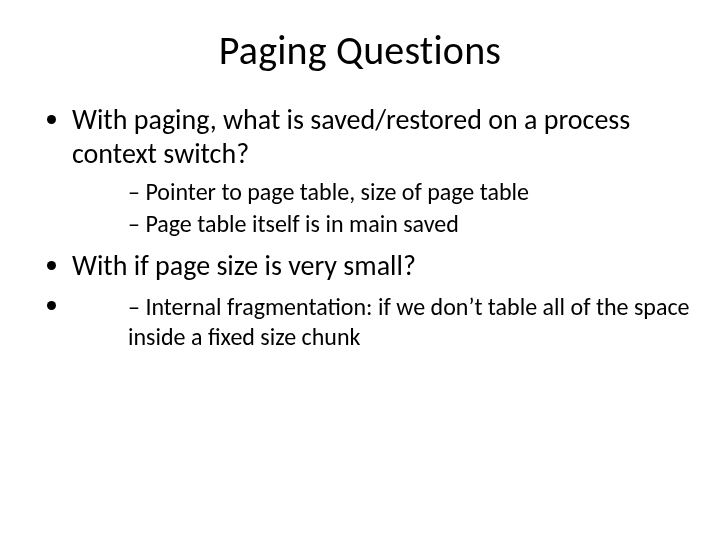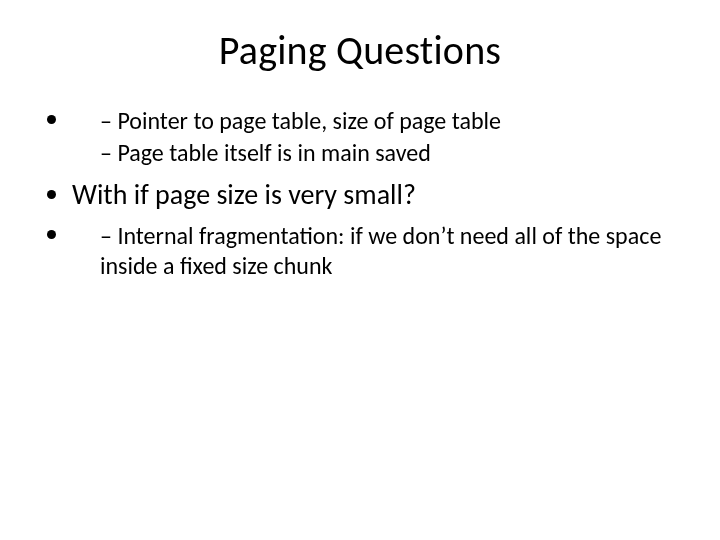--- a/index.html
+++ b/index.html
@@ -36,40 +36,42 @@
   }
   ul.level2 {
     list-style: none;
     margin: 6px 0 10px 0;
     padding-left: 28px;
   }
   ul.level2 > li {
     font-size: 24px;
     line-height: 1.25;
     margin-bottom: 2px;
+    margin-left: 28px;
   }
   ul.level2 > li::before {
     content: "– ";
   }
 </style>
 </head>
 <body>
 
 <div class="slide">
   <div class="title">Paging Questions</div>
 
   <ul class="level1">
     <li>
+      <span>With paging, what is saved/restored on a process context switch?</span>
       <ul class="level2">
         <li><span>Pointer to page table, size of page table</span></li>
         <li><span>Page table itself is in main saved</span></li>
       </ul>
     </li>
     <li>
       <span>With if page size is very small?</span>
     </li>
     <li>
       <ul class="level2">
-        <li><span>Internal fragmentation: if we don’t need all of the space inside a fixed size chunk</span></li>
+        <li><span>Internal fragmentation: if we don’t table all of the space inside a fixed size chunk</span></li>
       </ul>
     </li>
   </ul>
 </div>
 
 </body></html>

